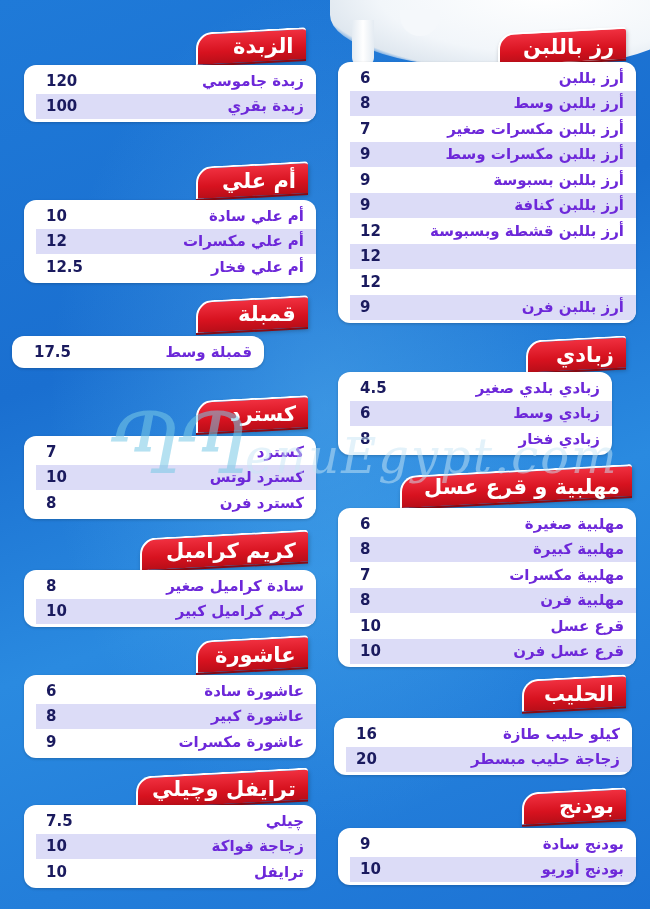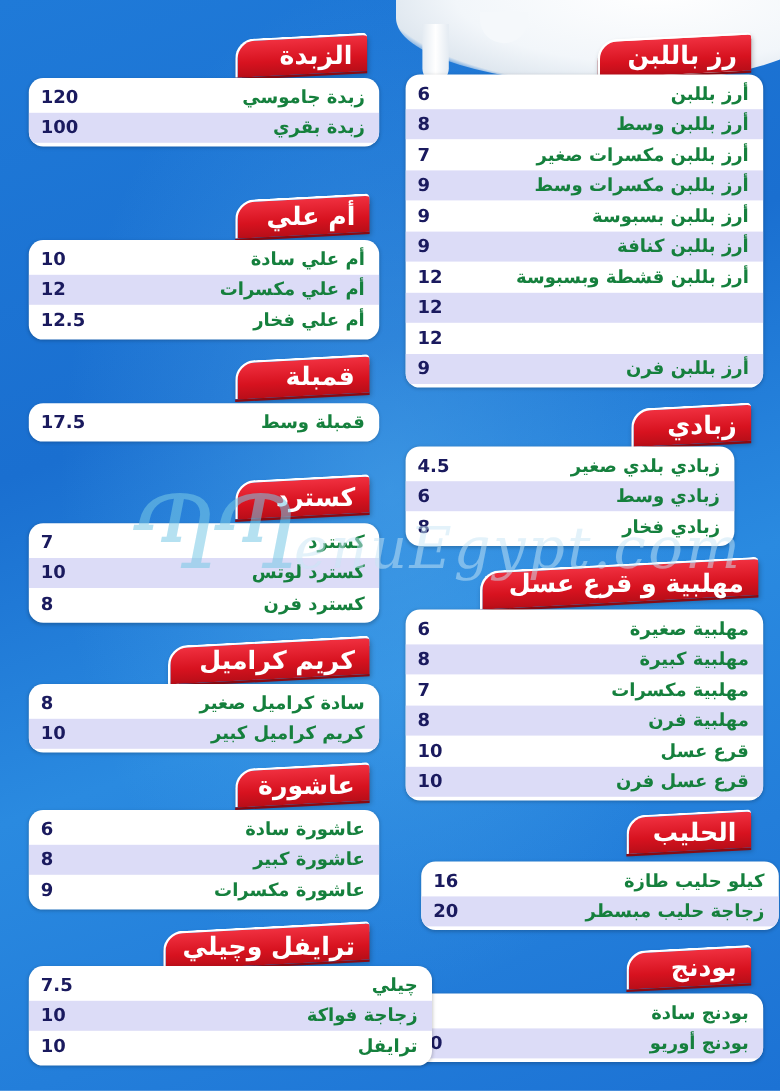--- a/index.html
+++ b/index.html
@@ -54,31 +54,32 @@
     box-shadow: 0 1px 3px rgba(0,0,0,0.2);
     padding: 3px 0;
   }
   .row {
     display: flex;
     flex-direction: row;
     justify-content: space-between;
     align-items: center;
     height: 25.5px;
     padding: 0 12px 0 10px;
+    margin-left: 12px;
   }
   .row:nth-child(even) { background: #dcdcf7; }
   .price {
     color: #1a1a5e;
     font-weight: bold;
     font-size: 15px;
     font-family: "DejaVu Sans", sans-serif;
     min-width: 36px;
   }
   .name {
-    color: #15803d;
+    color: #6d28d9;
     font-weight: bold;
     font-size: 15px;
     direction: rtl;
     text-align: right;
     white-space: nowrap;
   }
   .watermark {
     position: absolute; left: 110px; top: 395px;
     font-family: "DejaVu Serif", serif;
     font-size: 84px; font-style: italic;
@@ -180,21 +181,21 @@
       <span class="price">10</span>
       <span class="name">قرع عسل</span>
     </div>
   <div class="row">
       <span class="price">10</span>
       <span class="name">قرع عسل فرن</span>
     </div>
 </div>
 
 <div class="header" style="right:24px; top:677px; min-width:104px;"><span>الحليب</span></div>
-<div class="box" style="left:351px; top:718px; width:298px;">
+<div class="box" style="left:334px; top:718px; width:298px;">
   <div class="row">
       <span class="price">16</span>
       <span class="name">كيلو حليب طازة</span>
     </div>
   <div class="row">
       <span class="price">20</span>
       <span class="name">زجاجة حليب مبسطر</span>
     </div>
 </div>
 
@@ -232,21 +233,21 @@
       <span class="price">12</span>
       <span class="name">أم علي مكسرات</span>
     </div>
   <div class="row">
       <span class="price">12.5</span>
       <span class="name">أم علي فخار</span>
     </div>
 </div>
 
 <div class="header" style="left:196px; top:298px; width:112px;"><span>قمبلة</span></div>
-<div class="box" style="left:24px; top:336px; width:292px;">
+<div class="box" style="left:12px; top:336px; width:252px;">
   <div class="row">
       <span class="price">17.5</span>
       <span class="name">قمبلة وسط</span>
     </div>
 </div>
 
 <div class="header" style="left:196px; top:398px; width:112px;"><span>كسترد</span></div>
 <div class="box" style="left:24px; top:436px; width:292px;">
   <div class="row">
       <span class="price">7</span>
@@ -284,21 +285,21 @@
       <span class="price">8</span>
       <span class="name">عاشورة كبير</span>
     </div>
   <div class="row">
       <span class="price">9</span>
       <span class="name">عاشورة مكسرات</span>
     </div>
 </div>
 
 <div class="header" style="left:136px; top:772px; width:172px;"><span>ترايفل وچيلي</span></div>
-<div class="box" style="left:24px; top:805px; width:336px;">
+<div class="box" style="left:24px; top:805px; width:292px;">
   <div class="row">
       <span class="price">7.5</span>
       <span class="name">چيلي</span>
     </div>
   <div class="row">
       <span class="price">10</span>
       <span class="name">زجاجة فواكة</span>
     </div>
   <div class="row">
       <span class="price">10</span>

